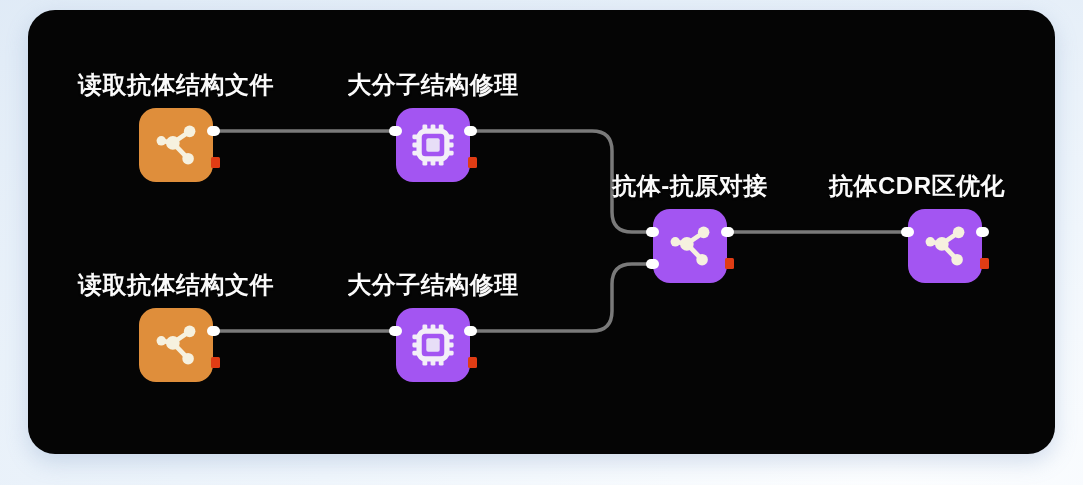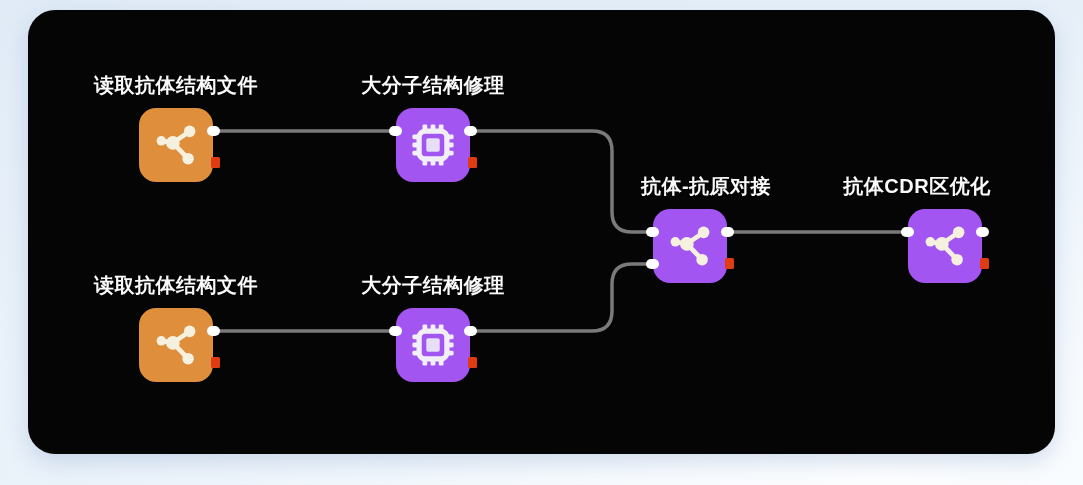--- a/index.html
+++ b/index.html
@@ -16,21 +16,21 @@
   .edges{position:absolute;left:0;top:0;width:1083px;height:485px;z-index:2;}
   .edges path{fill:none;stroke:#7a7a7a;stroke-width:3.5;stroke-linecap:round;}
   .node{
     position:absolute;width:74px;height:74px;border-radius:17px;z-index:3;
     display:flex;align-items:center;justify-content:center;cursor:pointer;
   }
   .node--orange{background:#DF8E3B;}
   .node--purple{background:#A355F2;}
   .node-label{
     position:absolute;z-index:3;transform:translateX(-50%);
-    color:#fafafa;font-size:20px;font-weight:700;line-height:22px;
+    color:#fafafa;font-size:24px;font-weight:700;line-height:22px;
     white-space:nowrap;letter-spacing:.5px;text-shadow:0 1px 2px rgba(0,0,0,.7);
   }
   .port{
     position:absolute;width:13px;height:10px;background:#ffffff;
     border-radius:5px;z-index:4;cursor:crosshair;
   }
   .port--out{right:-7px;top:18px;}
   .port--in{left:-7px;top:18px;}
   .port--in2{left:-7px;top:50px;}
   .tag{
@@ -49,21 +49,21 @@
   <path d="M 210 331 H 399"></path>
   <path d="M 468 131 H 592 Q 612 131 612 151 V 212 Q 612 232 632 232 H 657"></path>
   <path d="M 468 331 H 592 Q 612 331 612 311 V 284 Q 612 264 632 264 H 657"></path>
   <path d="M 724 232 H 911"></path>
 </svg>
 
 <div class="node-label" style="left:176px;top:74px;">读取抗体结构文件</div>
 <div class="node-label" style="left:433px;top:74px;">大分子结构修理</div>
 <div class="node-label" style="left:176px;top:274px;">读取抗体结构文件</div>
 <div class="node-label" style="left:433px;top:274px;">大分子结构修理</div>
-<div class="node-label" style="left:690px;top:175px;margin-left:16px;">抗体-抗原对接</div>
+<div class="node-label" style="left:690px;top:175px;">抗体-抗原对接</div>
 <div class="node-label" style="left:917px;top:175px;">抗体CDR区优化</div>
 
 <div class="node node--orange" style="left:139px;top:108px;">
   <svg class="icon" width="42" height="42" viewBox="0 0 40 40">
     <g stroke="#F6F1DF" stroke-width="4.5" stroke-linecap="round">
       <line x1="17" y1="18" x2="6" y2="16"></line>
         <line x1="17" y1="18" x2="33" y2="7"></line>
         <line x1="17" y1="18" x2="31.5" y2="33"></line>
     </g>
     <g fill="#F6F1DF">

